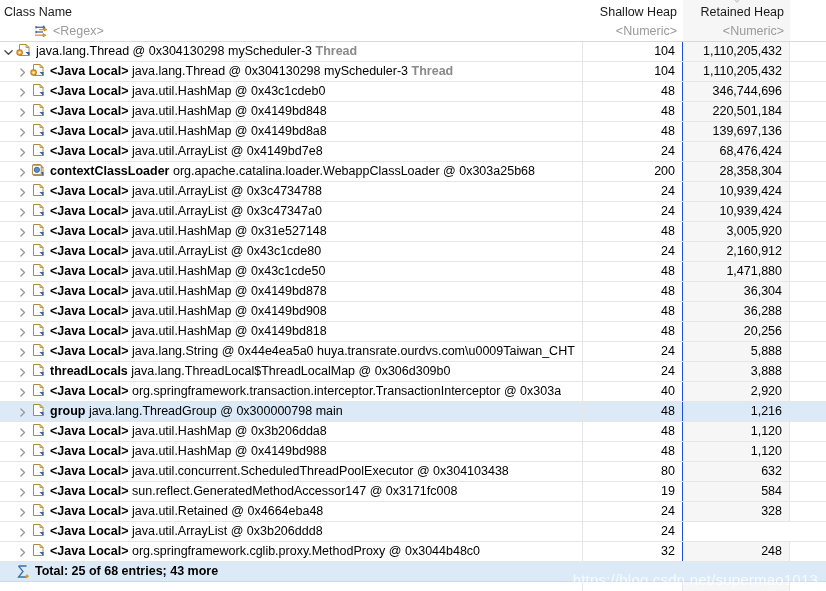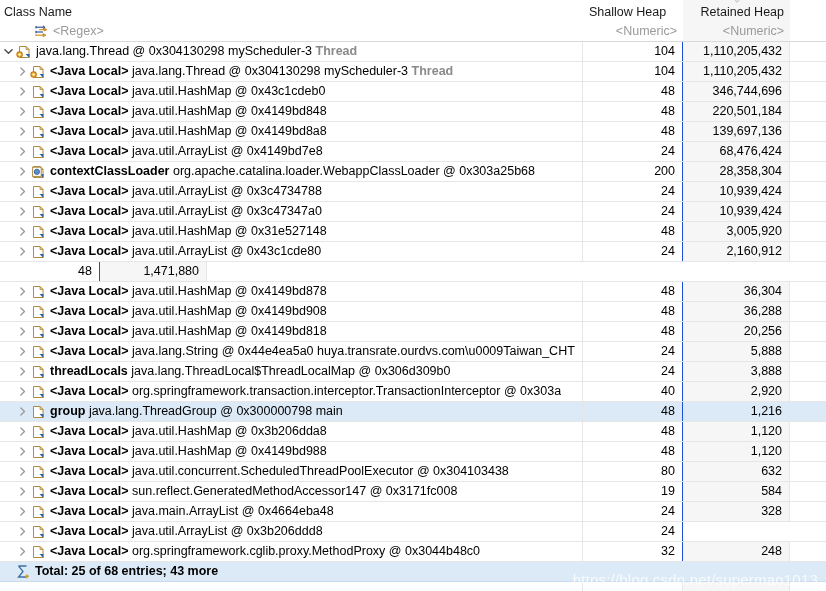--- a/index.html
+++ b/index.html
@@ -30,21 +30,21 @@
   .header-cell {
     font-size: 12.5px;
     color: #1a1a1a;
     padding: 2px 6px 0 6px;
     line-height: 20px;
     white-space: nowrap;
     overflow: hidden;
     position: relative;
   }
   .hc-class { width: 583px; text-align: left; padding-left: 4px; }
-  .hc-shallow { width: 100px; text-align: left; }
+  .hc-shallow { width: 100px; text-align: right; }
   .hc-retained { width: 107px; text-align: right; background: #f6f6f6; }
   .hc-pad { flex: 1 1 auto; }
 
   .sort-marker {
     position: absolute;
     top: -4px;
     left: 50%;
     transform: translateX(-50%);
     width: 11px;
     height: 7px;
@@ -80,21 +80,20 @@
     height: 20px;
     border-bottom: 1px solid #e6e6e6;
     background: #ffffff;
   }
   .row.selected { background: #dceaf7; }
   .row.selected .cell-retained { background: #dceaf7; }
 
   .cell-class {
     width: 583px;
     display: flex;
-    align-items: center;
     white-space: nowrap;
     overflow: hidden;
     border-right: 1px solid #e6e6e6;
     padding-right: 2px;
   }
   .cell-shallow {
     width: 100px;
     text-align: right;
     padding-right: 7px;
     line-height: 19px;
@@ -439,20 +438,34 @@
             <path d="M10 2.5 V5.5 H13 Z" fill="#e9d7a8" stroke="#b08a3e" stroke-width="0.8"></path>
             <path d="M9.5 10 H13.5 V14 Z" fill="#2e5f9e"></path>
           </svg>
           <div class="label"><span class="lbl-field">&lt;Java Local&gt;</span><span class="lbl-main"> java.util.ArrayList @ 0x43c1cde80</span></div>
         </div>
         <div class="cell-shallow">24</div>
         <div class="cell-retained">2,160,912</div>
         <div class="cell-pad"></div>
       </div>
       <div class="row">
+        <div class="cell-class">
+          <div style="width: 14px; flex: 0 0 auto;"></div>
+          <div class="twisty">
+            <svg viewBox="0 0 10 10" width="9" height="9">
+              <path d="M3.2 1 L7.2 5 L3.2 9" stroke="#9a9a9a" fill="none" stroke-width="1.5" stroke-linecap="round" stroke-linejoin="round"></path>
+            </svg>
+          </div>
+          <svg viewBox="0 0 16 16" class="obj-icon">
+            <path d="M3.5 2.5 H10 L13 5.5 V13.5 H3.5 Z" fill="#ffffff" stroke="#b08a3e" stroke-width="1"></path>
+            <path d="M10 2.5 V5.5 H13 Z" fill="#e9d7a8" stroke="#b08a3e" stroke-width="0.8"></path>
+            <path d="M9.5 10 H13.5 V14 Z" fill="#2e5f9e"></path>
+          </svg>
+          <div class="label"><span class="lbl-field">&lt;Java Local&gt;</span><span class="lbl-main"> java.util.HashMap @ 0x43c1cde50</span></div>
+        </div>
         <div class="cell-shallow">48</div>
         <div class="cell-retained">1,471,880</div>
         <div class="cell-pad"></div>
       </div>
       <div class="row">
         <div class="cell-class">
           <div style="width: 14px; flex: 0 0 auto;"></div>
           <div class="twisty">
             <svg viewBox="0 0 10 10" width="9" height="9">
               <path d="M3.2 1 L7.2 5 L3.2 9" stroke="#9a9a9a" fill="none" stroke-width="1.5" stroke-linecap="round" stroke-linejoin="round"></path>
@@ -665,21 +678,21 @@
           <div class="twisty">
             <svg viewBox="0 0 10 10" width="9" height="9">
               <path d="M3.2 1 L7.2 5 L3.2 9" stroke="#9a9a9a" fill="none" stroke-width="1.5" stroke-linecap="round" stroke-linejoin="round"></path>
             </svg>
           </div>
           <svg viewBox="0 0 16 16" class="obj-icon">
             <path d="M3.5 2.5 H10 L13 5.5 V13.5 H3.5 Z" fill="#ffffff" stroke="#b08a3e" stroke-width="1"></path>
             <path d="M10 2.5 V5.5 H13 Z" fill="#e9d7a8" stroke="#b08a3e" stroke-width="0.8"></path>
             <path d="M9.5 10 H13.5 V14 Z" fill="#2e5f9e"></path>
           </svg>
-          <div class="label"><span class="lbl-field">&lt;Java Local&gt;</span><span class="lbl-main"> java.main.ArrayList @ 0x4664eba48</span></div>
+          <div class="label"><span class="lbl-field">&lt;Java Local&gt;</span><span class="lbl-main"> java.util.Retained @ 0x4664eba48</span></div>
         </div>
         <div class="cell-shallow">24</div>
         <div class="cell-retained">328</div>
         <div class="cell-pad"></div>
       </div>
       <div class="row">
         <div class="cell-class">
           <div style="width: 14px; flex: 0 0 auto;"></div>
           <div class="twisty">
             <svg viewBox="0 0 10 10" width="9" height="9">

